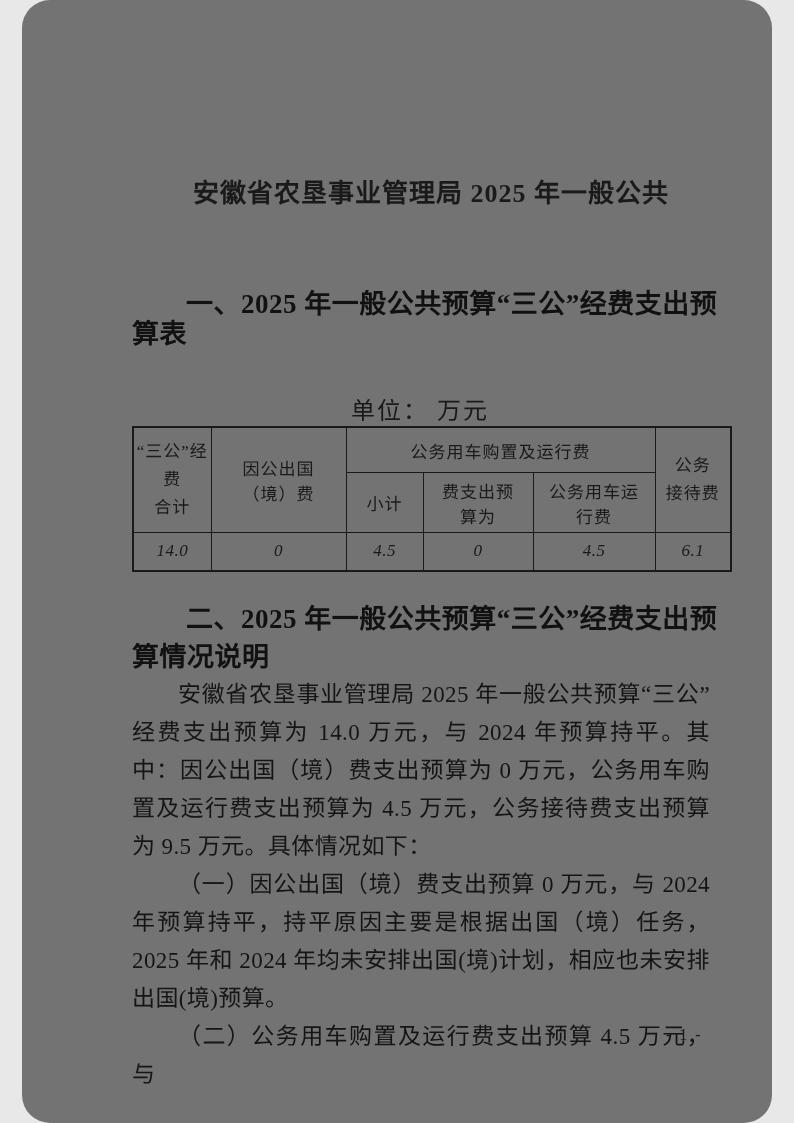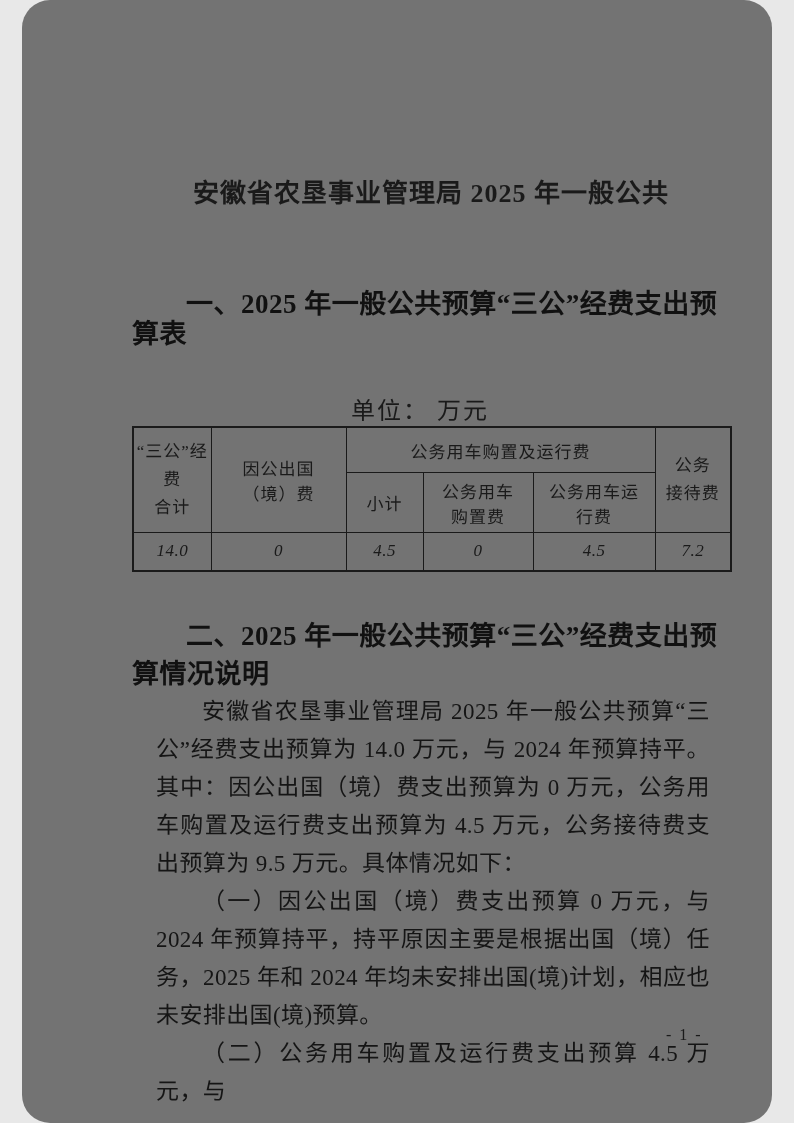--- a/index.html
+++ b/index.html
@@ -33,21 +33,21 @@
   .section-heading {
     font-family: Liberation Serif, serif;
     font-weight: 600;
     font-size: 27px;
     line-height: 30px;
     text-indent: 2em;
     letter-spacing: 0.5px;
     color: #111;
   }
   .section1 { margin-top: 73px; }
-  .section2 { margin-top: 45px; line-height: 38px; }
+  .section2 { margin-top: 28px; line-height: 38px; }
   .unit-row {
     margin-top: 42px;
     text-align: center;
     font-size: 24px;
     padding-right: 22px;
     letter-spacing: 2px;
   }
   table.budget {
     width: 598px;
     border-collapse: collapse;
@@ -68,21 +68,21 @@
   .cell-2line span { display: block; line-height: 28px; }
   .cell-2line { padding: 10px 0 !important; }
   .body-text {
     width: 578px;
     font-size: 23px;
     line-height: 38px;
     text-align: justify;
     letter-spacing: 0.4px;
     color: #151515;
   }
-  .body-text p { text-indent: 2em; margin-left: 24px; }
+  .body-text p { text-indent: 2em; }
   .lead-bold { font-weight: normal; }
   .page-number {
     position: absolute;
     left: 644px;
     top: 1026px;
     font-size: 16px;
     letter-spacing: 2px;
     color: #1a1a1a;
   }
 </style>
@@ -117,30 +117,30 @@
         </td>
         <td rowspan="2">因公出国（境）费</td>
         <td colspan="3">公务用车购置及运行费</td>
         <td rowspan="2" class="cell-2line">
           <span>公务</span>
           <span>接待费</span>
         </td>
       </tr>
       <tr class="hrow2">
         <td>小计</td>
-        <td>公务用车购置费</td>
+        <td>费支出预算为</td>
         <td>公务用车运行费</td>
       </tr>
       <tr class="drow">
         <td>14.0</td>
         <td>0</td>
         <td>4.5</td>
         <td>0</td>
         <td>4.5</td>
-        <td>7.2</td>
+        <td>6.1</td>
       </tr>
     </tbody>
       </table>
 
     <div class="section-heading section2">二、2025 年一般公共预算“三公”经费支出预算情况说明</div>
 
     <div class="body-text">
       <p>安徽省农垦事业管理局 2025 年一般公共预算“三公”经费支出预算为 14.0 万元，与 2024 年预算持平。其中：因公出国（境）费支出预算为 0 万元，公务用车购置及运行费支出预算为 4.5 万元，公务接待费支出预算为 9.5 万元。具体情况如下：</p>
       <p><span class="lead-bold">（一）因公出国（境）费</span><span>支出预算 0 万元，与 2024 年预算持平，持平原因主要是根据出国（境）任务，2025 年和 2024 年均未安排出国(境)计划，相应也未安排出国(境)预算。</span></p>
       <p><span class="lead-bold">（二）公务用车购置及运行费</span><span>支出预算 4.5 万元，与</span></p>

